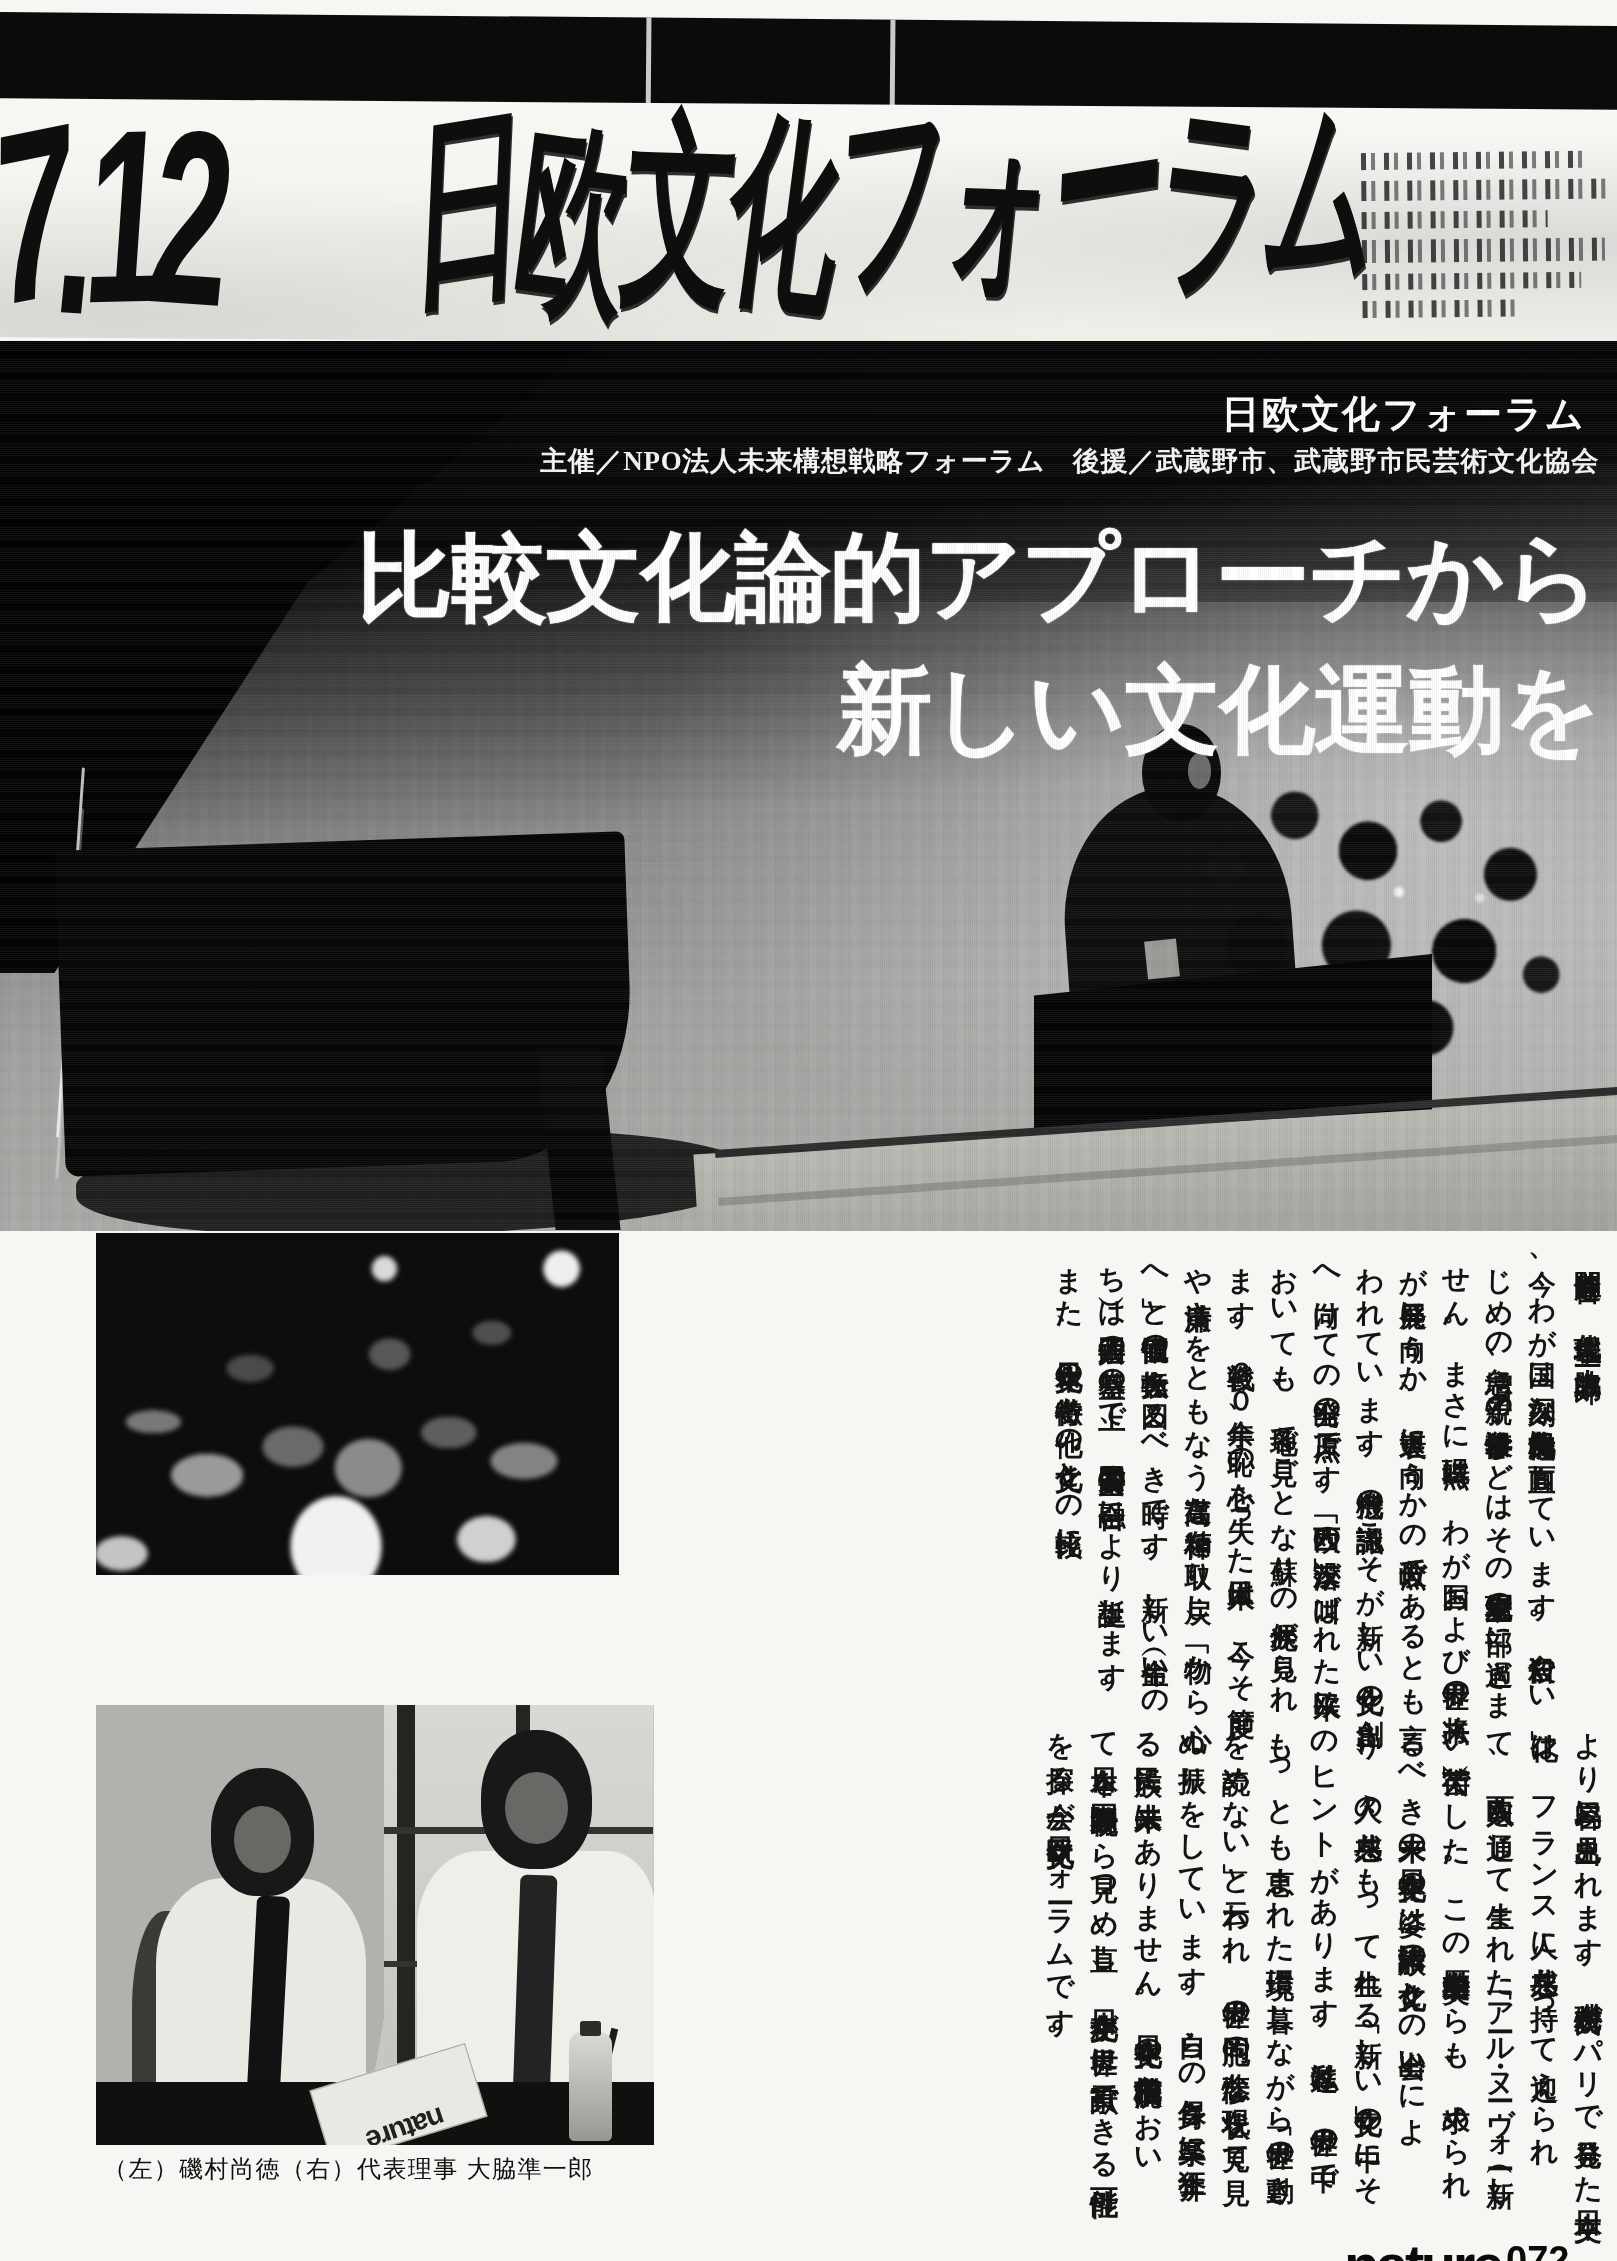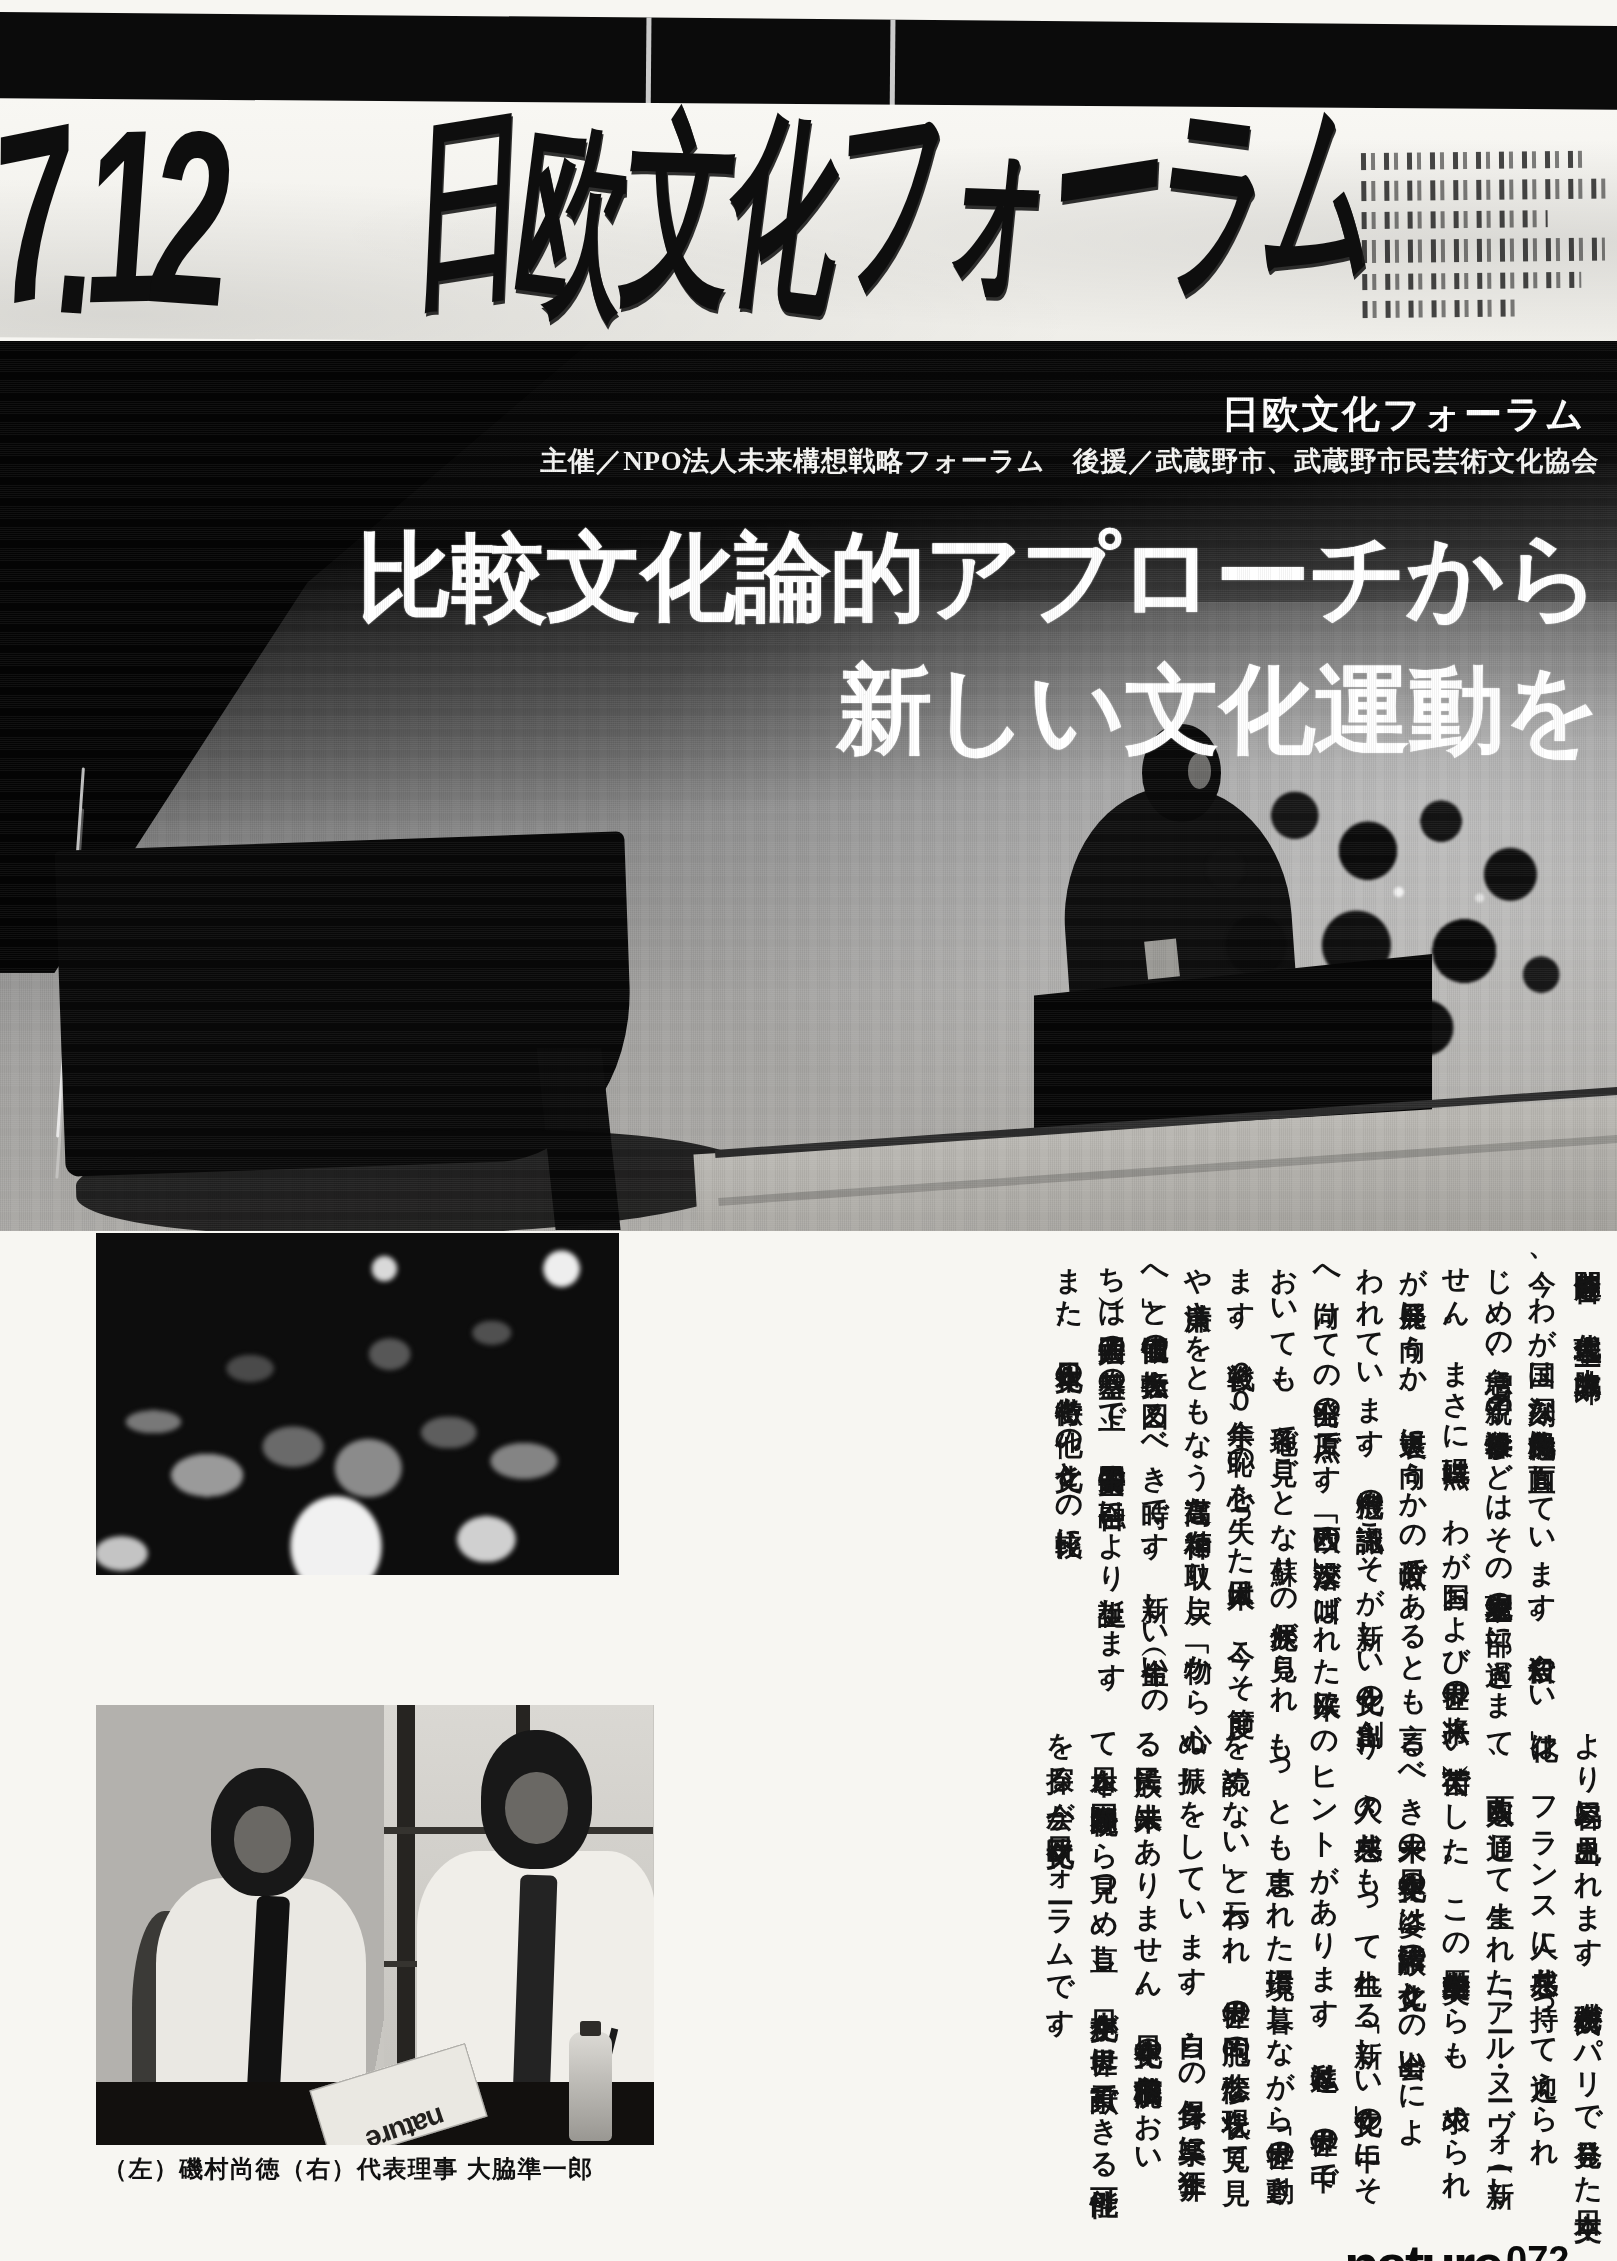--- a/index.html
+++ b/index.html
@@ -152,21 +152,21 @@
   .magazine { position:absolute; left:221px; bottom:2.7px; width:163px; height:77px;
     background:#eae8e2; transform:rotate(-17deg); box-shadow:0 0 0 1.4px rgba(0,0,0,.25) inset;
     display:flex; align-items:flex-end; justify-content:center; }
   .magazine-title { transform:rotate(178deg) translateY(-4.1px); font-size:29px; font-weight:800;
     letter-spacing:-1.4px; color:#23211e; }
   .bottle { position:absolute; left:473px; bottom:4.1px; width:43px; height:109px;
     background:linear-gradient(#dcdad5,#999792); border-radius:12.4px 12.4px 5.5px 5.5px; }
   .bottle::after { content:""; position:absolute; left:11px; top:-11px; width:20.6px; height:15px;
     background:#2e2c29; border-radius:2.7px; }
 
-  .caption { position:absolute; left:103px; top:2153px; font-size:24px; font-weight:700;
+  .caption { position:absolute; left:103px; top:2153px; font-size:24px; font-weight:400;
     letter-spacing:1.4px; color:#101010; }
 
   
   .vcol { position:absolute; writing-mode:vertical-rl; text-orientation:mixed;
     color:#141414; font-weight:700; }
   .v-heading { top:1249px; right:8.2px; height:474px; font-size:27.5px; line-height:44px;
     letter-spacing:1.4px; }
   .v-body1 { top:1249px; right:54px; height:456px; width:900px;
     font-size:27.5px; line-height:43px; letter-spacing:0.7px; }
   .v-body2 { top:1712px; right:8.2px; height:481px; width:914px;

